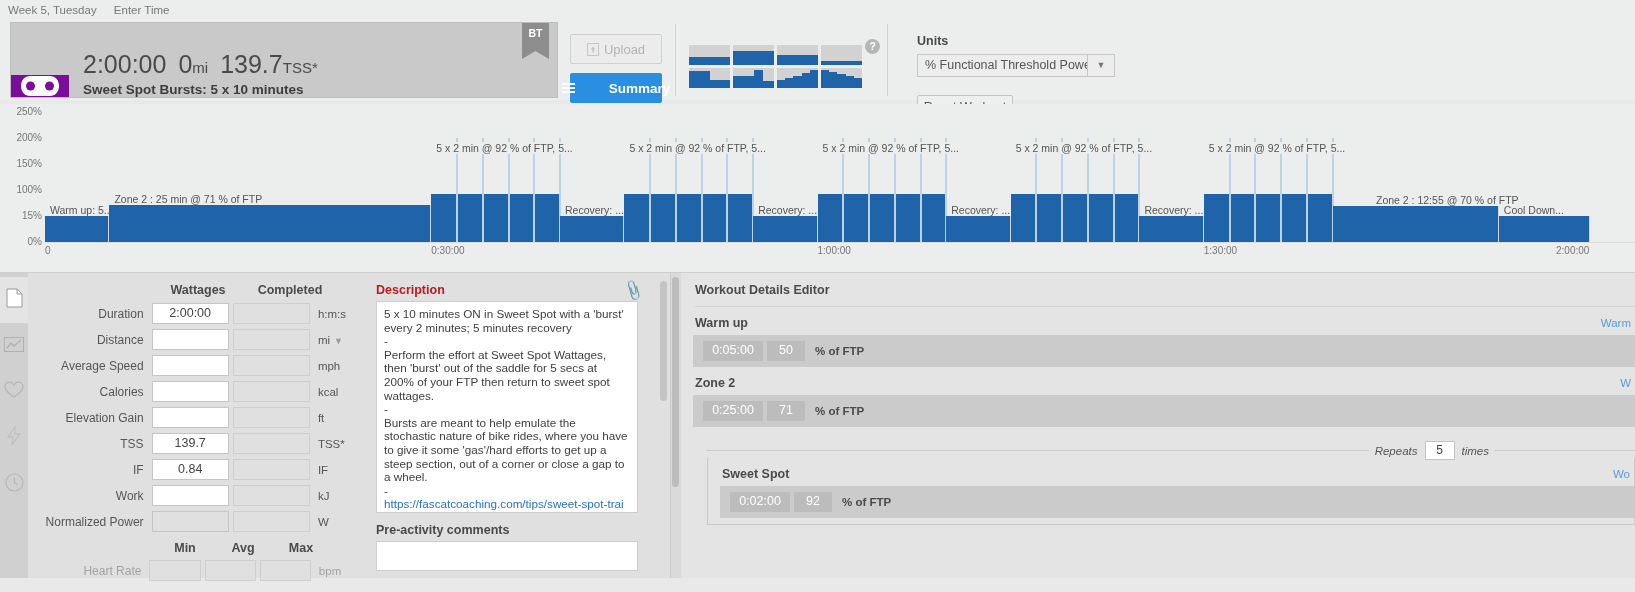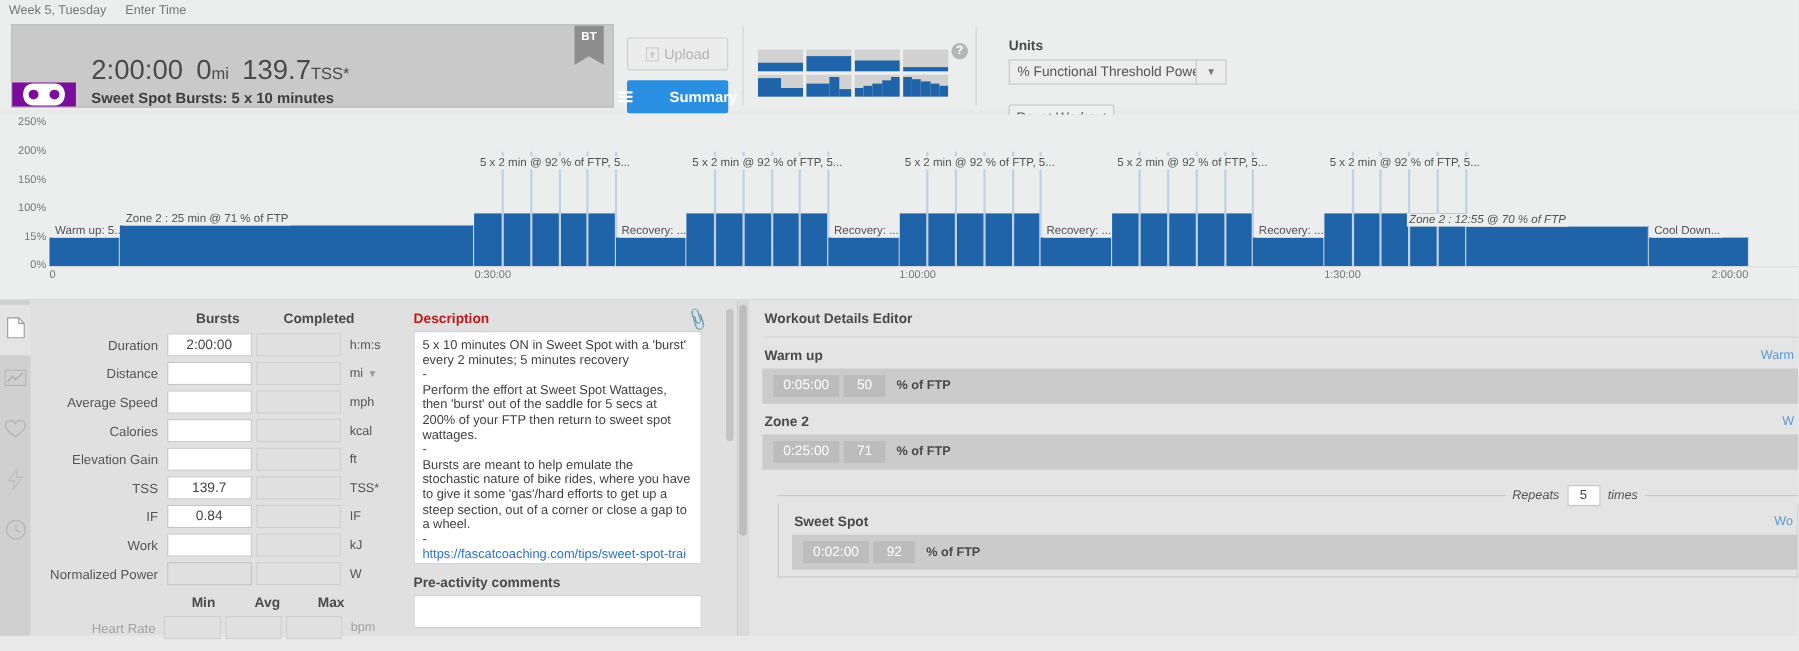--- a/index.html
+++ b/index.html
@@ -299,21 +299,21 @@
       <div class="bar" style="left: 1094.38px; width: 64.375px; height: 26px;"></div>
       <div class="blabel" style="left: 1097.38px; top: 92px;">Recovery: ...</div>
       <div class="bar" style="left: 1158.75px; width: 128.75px; height: 47.84px;"></div>
       <div class="spike" style="left: 1183.5px; height: 104px;"></div>
       <div class="spike" style="left: 1209.25px; height: 104px;"></div>
       <div class="spike" style="left: 1235px; height: 104px;"></div>
       <div class="spike" style="left: 1260.75px; height: 104px;"></div>
       <div class="spike" style="left: 1286.5px; height: 104px;"></div>
       <div class="blabel" style="left: 1161.75px; top: 30.16px;">5 x 2 min @ 92 % of FTP, 5...</div>
       <div class="bar" style="left: 1287.5px; width: 166.302px; height: 36.4px;"></div>
-      <div class="blabel" style="left: 1234px; top: 81.6px; font-style: italic;">Zone 2 : 12:55 @ 70 % of FTP</div>
+      <div class="blabel" style="left: 1329px; top: 81.6px;">Zone 2 : 12:55 @ 70 % of FTP</div>
       <div class="bar" style="left: 1453.8px; width: 91.1979px; height: 26px;"></div>
       <div class="blabel" style="left: 1456.8px; top: 92px;">Cool Down...</div>
     </div>
   <div class="xaxisline"></div>
   <div id="xticks">
       <div class="xlab" style="left: 45px;">0</div>
       <div class="xlab" style="left: 431.25px;">0:30:00</div>
       <div class="xlab" style="left: 817.5px;">1:00:00</div>
       <div class="xlab" style="left: 1203.75px;">1:30:00</div>
       <div class="xlab" style="left: 1556px;">2:00:00</div>
@@ -349,21 +349,21 @@
         <span><svg width="19" height="19" viewBox="0 0 19 19">
             <circle cx="9.5" cy="9.5" r="8.5" fill="none" stroke="#b6b6b6" stroke-width="1.2"></circle>
             <path d="M9.5 4.5v5.3l3.4 2" fill="none" stroke="#b6b6b6" stroke-width="1.2"></path>
           </svg></span>
       </div>
     </div>
 
   <div class="formpane">
     <div class="fhead">
       <div class="s"></div>
-      <b class="hdr-planned">Bursts</b>
+      <b class="hdr-planned">Wattages</b>
       <b class="hdr-completed">Completed</b>
     </div>
     <div id="formrows">
         <div class="frow">
           <div class="flabel">Duration</div>
           <div class="fin">2:00:00</div>
           <div class="fin2"></div>
           <div class="funit">h:m:s</div>
         </div>
         <div class="frow">

